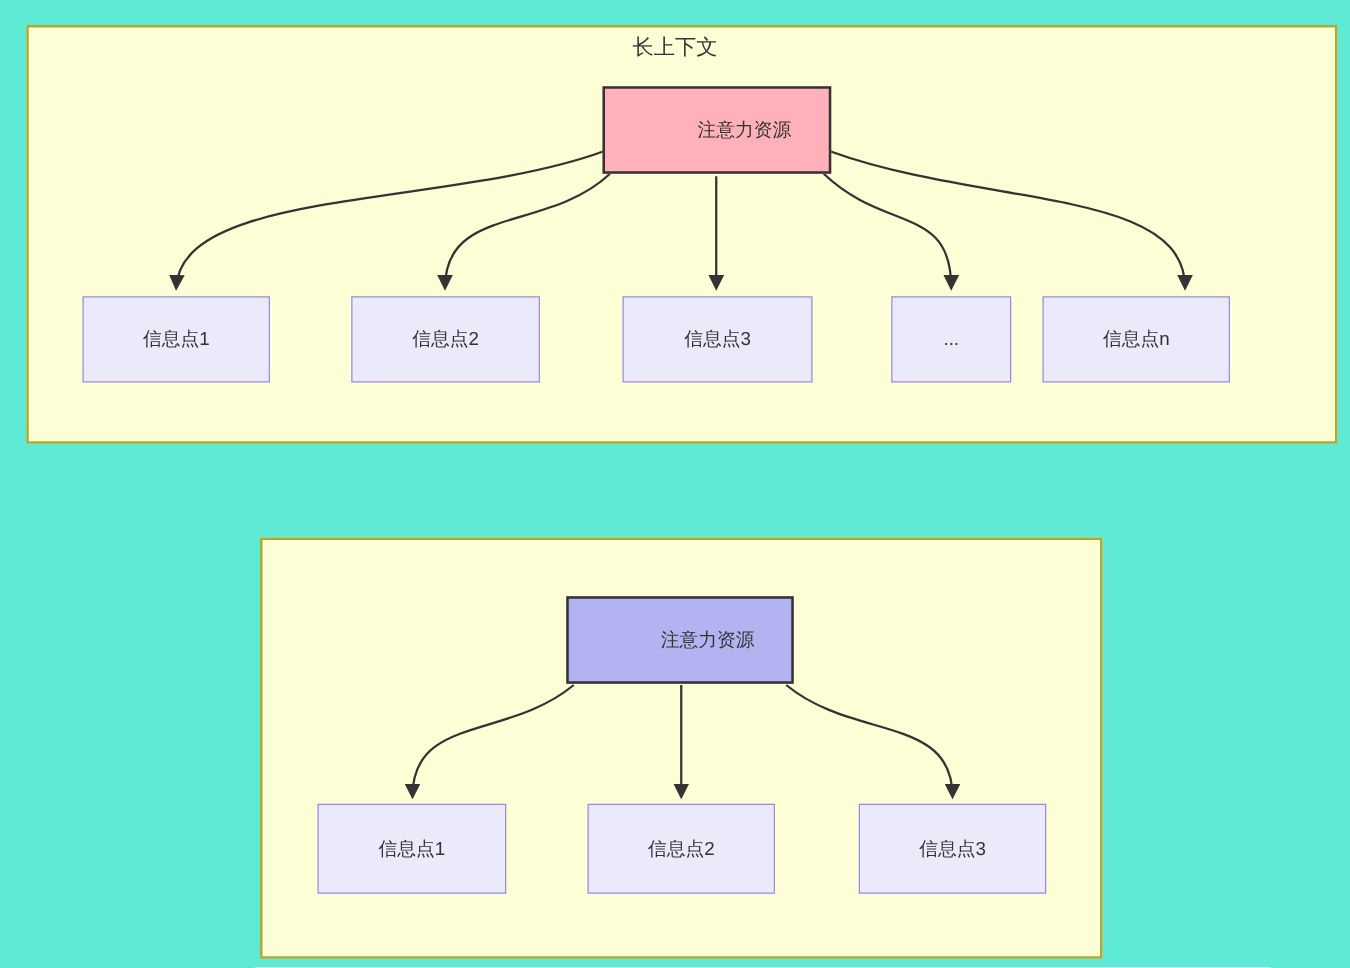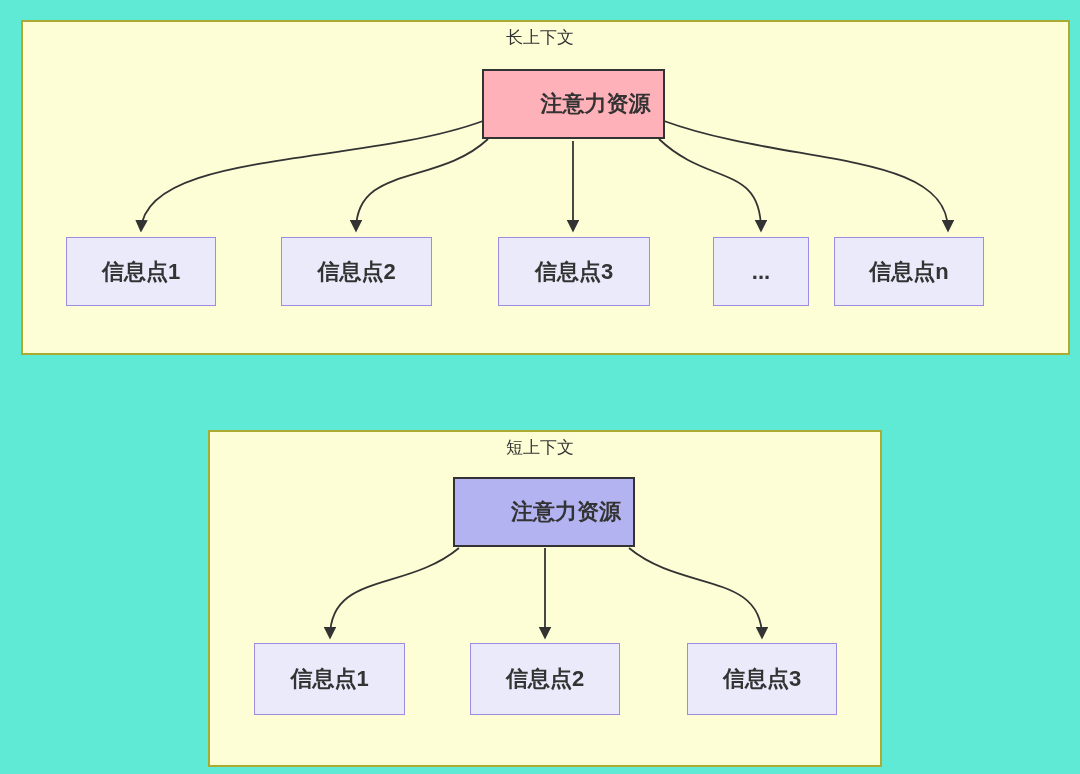--- a/index.html
+++ b/index.html
@@ -26,29 +26,29 @@
   #short-container{left:208px;top:430px;width:674px;height:337px;}
   .container-title{
     position:absolute;left:0;right:0;text-align:center;
     font-size:17px;font-weight:500;color:var(--text-color);
   }
   #long-title{top:26px;}
   #short-title{top:436px;}
   .attention-box{
     position:absolute;border:2.5px solid var(--attention-border);box-sizing:border-box;
     display:flex;align-items:center;justify-content:center;
-    font-size:22px;font-weight:700;color:var(--text-color);padding-left:44px;
+    font-size:15px;font-weight:400;color:var(--text-color);padding-left:44px;
   }
   #long-attention{left:482px;top:69px;width:183px;height:70px;background:var(--attention-long-fill);}
   #short-attention{left:453px;top:477px;width:182px;height:70px;background:var(--attention-short-fill);}
   .info-node{
     position:absolute;background:var(--node-fill);
     border:1.5px solid var(--node-border);box-sizing:border-box;
     display:flex;align-items:center;justify-content:center;
-    font-size:22px;font-weight:700;color:var(--text-color);
+    font-size:15px;font-weight:400;color:var(--text-color);
   }
   
   #ln1{left:66px; top:237px;width:150px;height:69px;}
   #ln2{left:281px;top:237px;width:151px;height:69px;}
   #ln3{left:498px;top:237px;width:152px;height:69px;}
   #ln4{left:713px;top:237px;width:96px; height:69px;}
   #ln5{left:834px;top:237px;width:150px;height:69px;}
   
   #sn1{left:254px;top:643px;width:151px;height:72px;}
   #sn2{left:470px;top:643px;width:150px;height:72px;}
@@ -59,21 +59,20 @@
 </style>
 </head>
 <body>
 
 <div class="canvas">
 
   <div class="container-box" id="long-container"></div>
   <div class="container-title" id="long-title">长上下文</div>
 
   <div class="container-box" id="short-container"></div>
-  <div class="container-title" id="short-title">短上下文</div>
 
   <svg class="arrows" viewBox="0 0 1080 774">
     <defs>
       <marker id="ah" viewBox="0 0 10 10" refX="8" refY="5" markerWidth="7" markerHeight="7" orient="auto">
         <path class="arrowhead" d="M0,0 L10,5 L0,10 z"></path>
       </marker>
     </defs>
 
     <path class="arrow" d="M483,121 C360,166 145,150 141,230" marker-end="url(#ah)"></path>
     <path class="arrow" d="M488,139 C438,186 356,164 356,230" marker-end="url(#ah)"></path>

